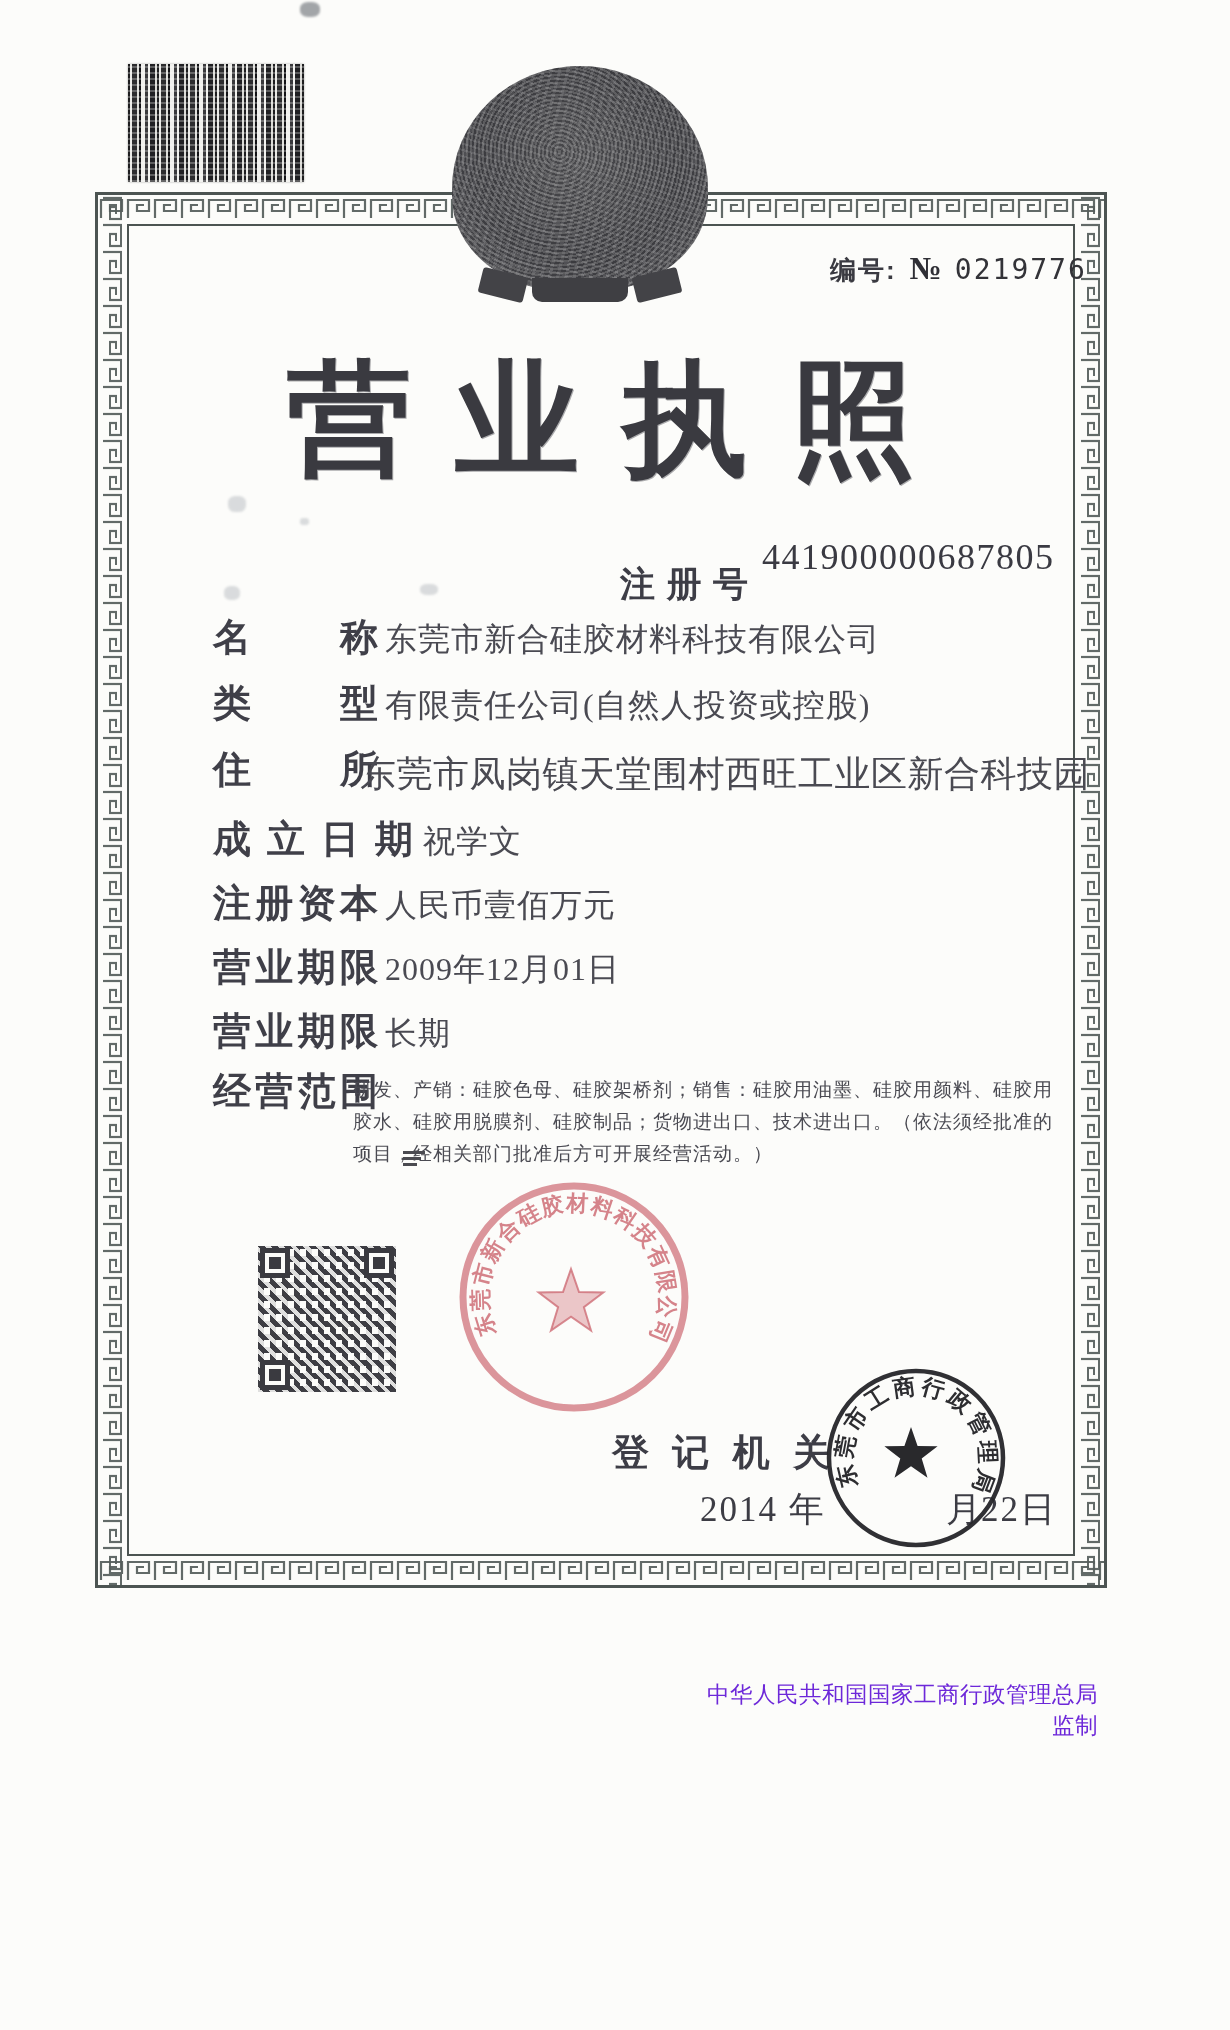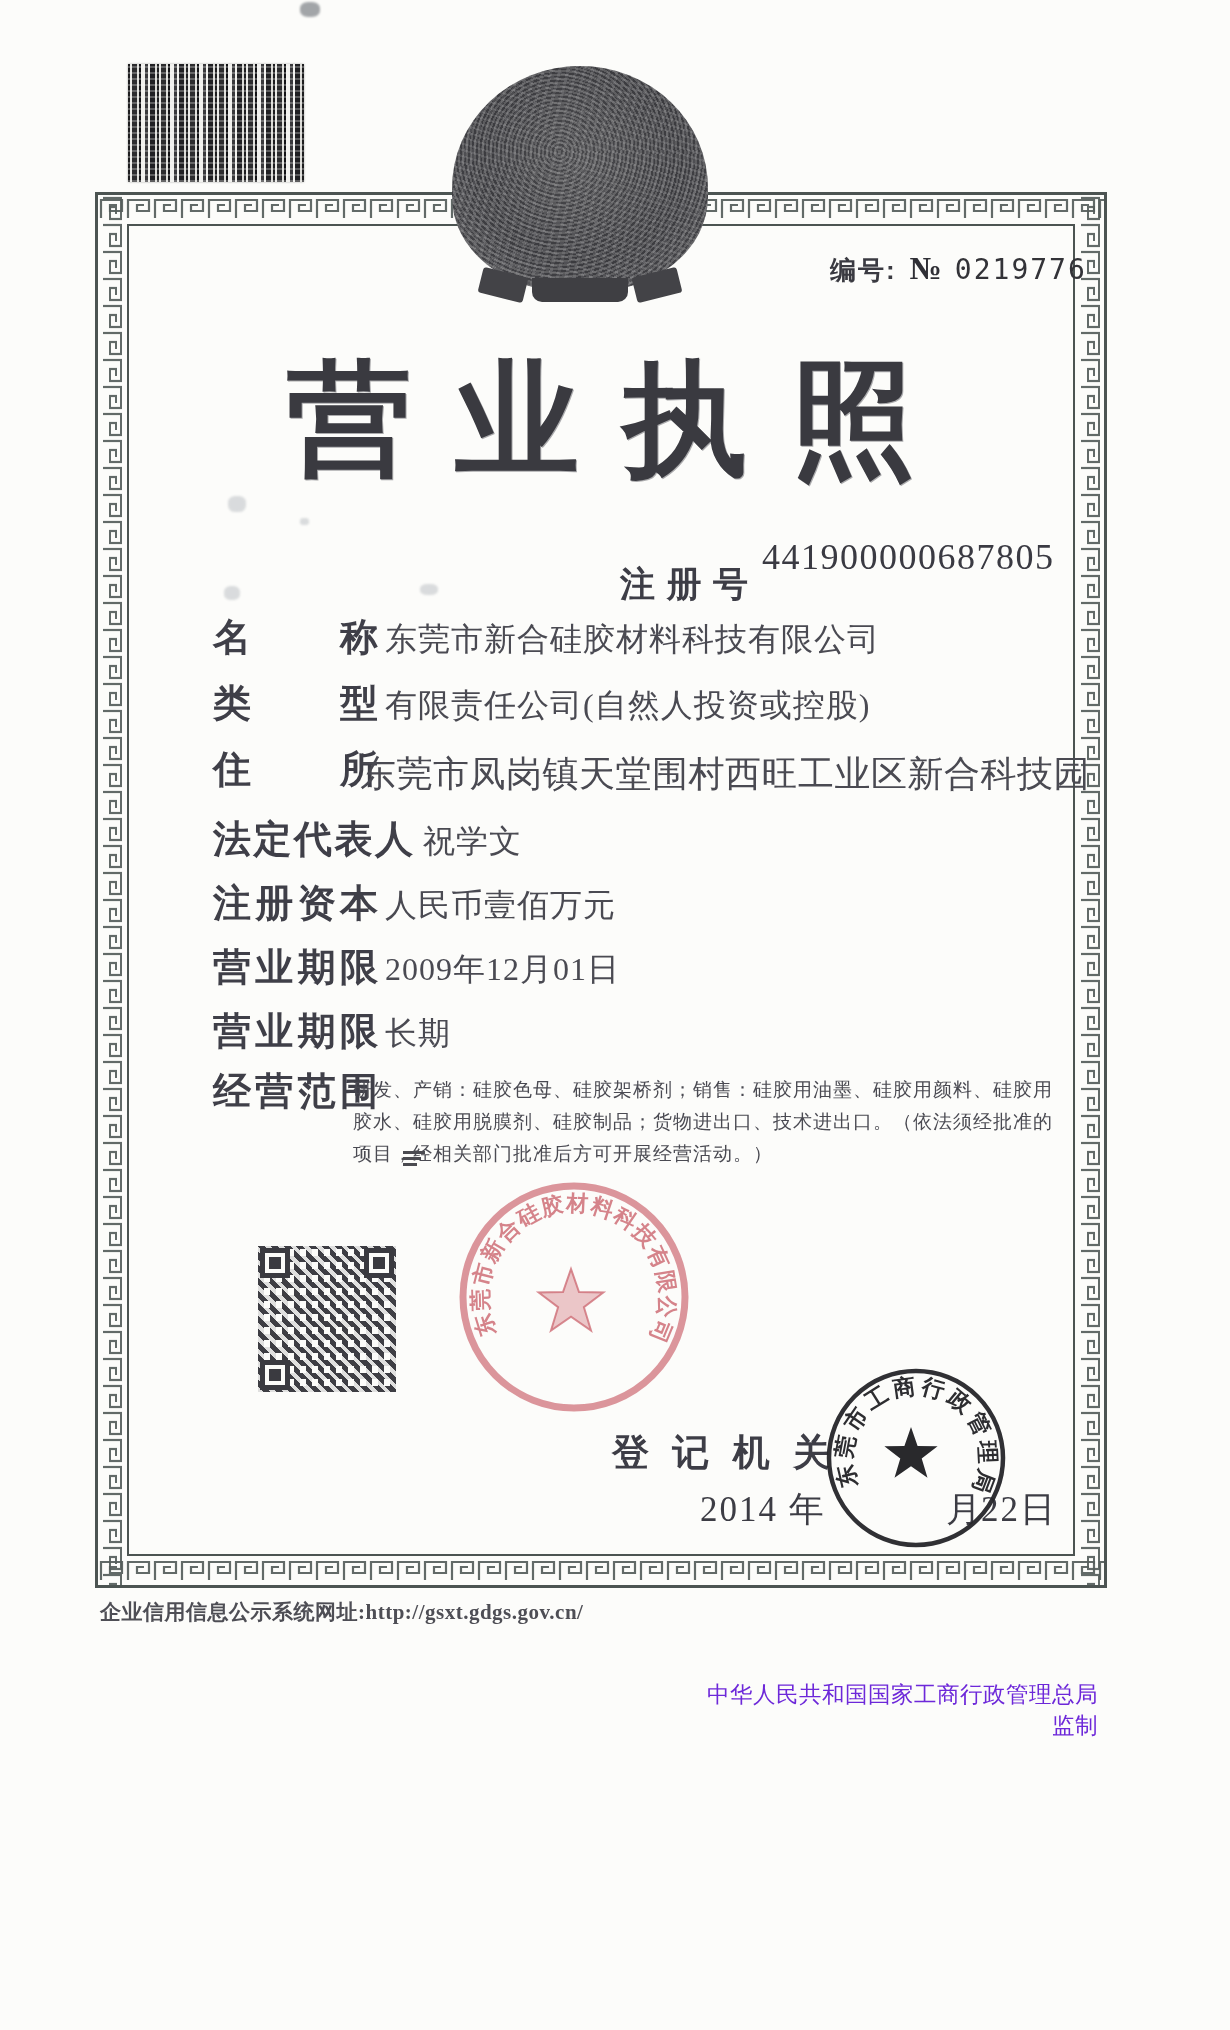--- a/index.html
+++ b/index.html
@@ -178,21 +178,21 @@
   </div>
   <div class="field-row" style="top:678px">
     <span class="field-label">类型</span>
     <span class="field-value">有限责任公司(自然人投资或控股)</span>
   </div>
   <div class="field-row" style="top:744px">
     <span class="field-label">住所</span>
     <span class="field-value long" style="left:360px">东莞市凤岗镇天堂围村西旺工业区新合科技园</span>
   </div>
   <div class="field-row" style="top:814px">
-    <span class="field-label wide">法定代表人</span>
+    <span class="field-label wide">成立日期</span>
     <span class="field-value" style="left:423px">祝学文</span>
   </div>
   <div class="field-row" style="top:878px">
     <span class="field-label">注册资本</span>
     <span class="field-value">人民币壹佰万元</span>
   </div>
   <div class="field-row" style="top:942px">
     <span class="field-label">营业期限</span>
     <span class="field-value">2009年12月01日</span>
   </div>
@@ -234,16 +234,15 @@
 
   <svg class="authority-seal" width="196" height="196">
     <defs>
       <path id="blackTextPath" d="M 38 125 A 64 64 0 1 1 154 125" fill="none"></path>
     </defs>
     <circle cx="96" cy="98" r="87"></circle>
     <text class="seal-text"><textPath href="#blackTextPath">东莞市工商行政管理局</textPath></text>
     <polygon points="91,67 97.6,85.9 117.6,86.3 101.7,98.5 107.5,117.7 91,106.2 74.5,117.7 80.3,98.5 64.4,86.3 84.4,85.9"></polygon>
   </svg>
 
-  <div class="footer-left">企业信用信息公示系统网址:http://gsxt.gdgs.gov.cn/</div>
   <div class="footer-right">中华人民共和国国家工商行政管理总局监制</div>
 
 </div>
 
 </body></html>

